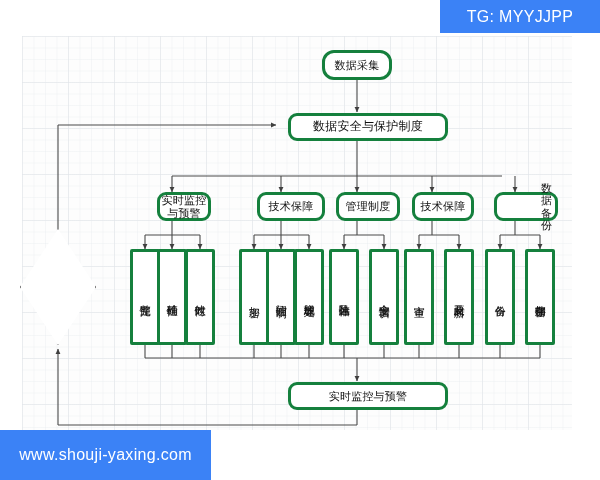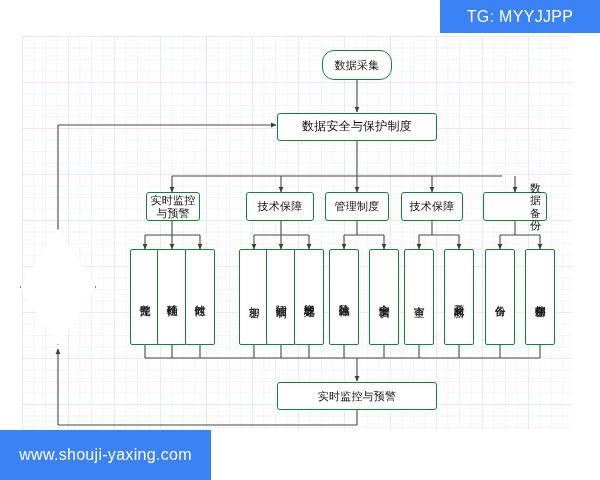--- a/index.html
+++ b/index.html
@@ -26,30 +26,30 @@
   }
 
   
   svg.wires{position:absolute;left:0;top:0;width:600px;height:480px;}
 
   
   .node{
     position:absolute;
     box-sizing:border-box;
     background:#ffffff;
-    border:1px solid #15803d;
+    border:3px solid #15803d;
     color:#111;
     display:flex;align-items:center;justify-content:center;
     text-align:center;
     line-height:1.12;
     font-size:11px;
     letter-spacing:.2px;
   }
   .node.rounded{border-radius:12px;}
-  .node.soft{border-radius:3px;}
+  .node.soft{border-radius:9px;margin-left:11px;}
   .node .lbl{display:block;}
 
   
   .leaf{
     writing-mode:vertical-rl;
     text-orientation:upright;
     font-size:11px;
     line-height:1.15;
     letter-spacing:.5px;
     padding:3px 0;

